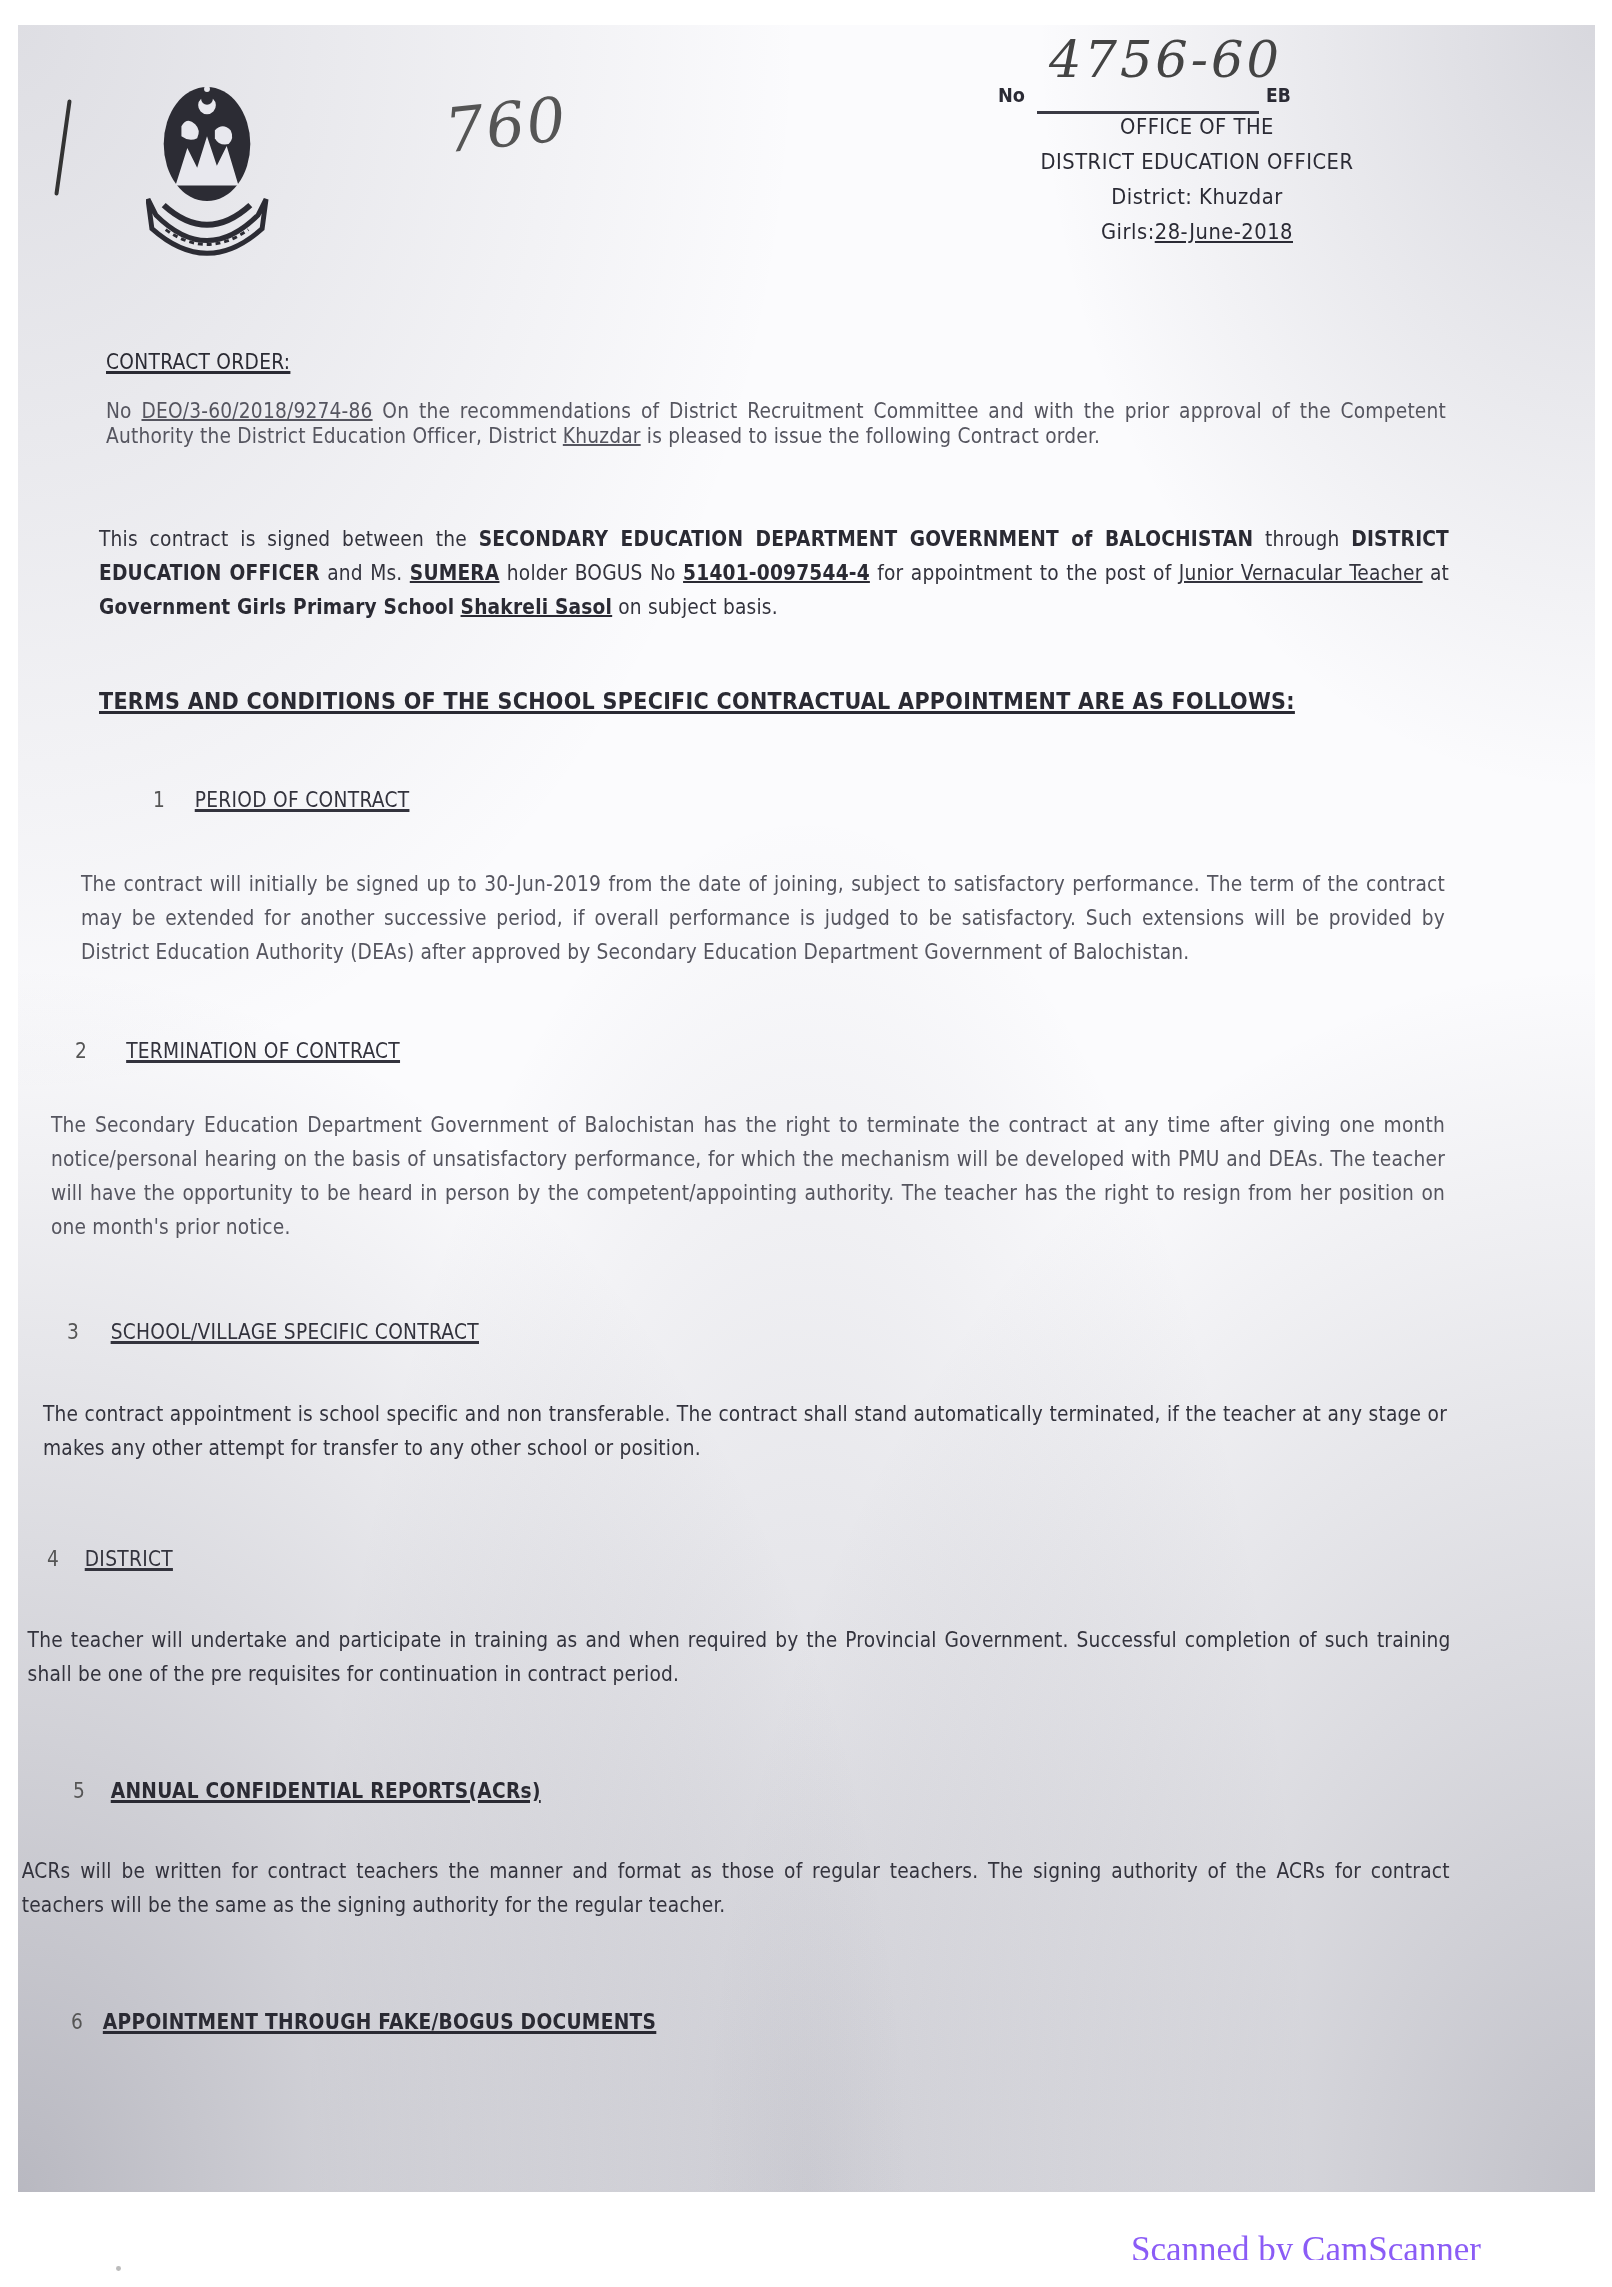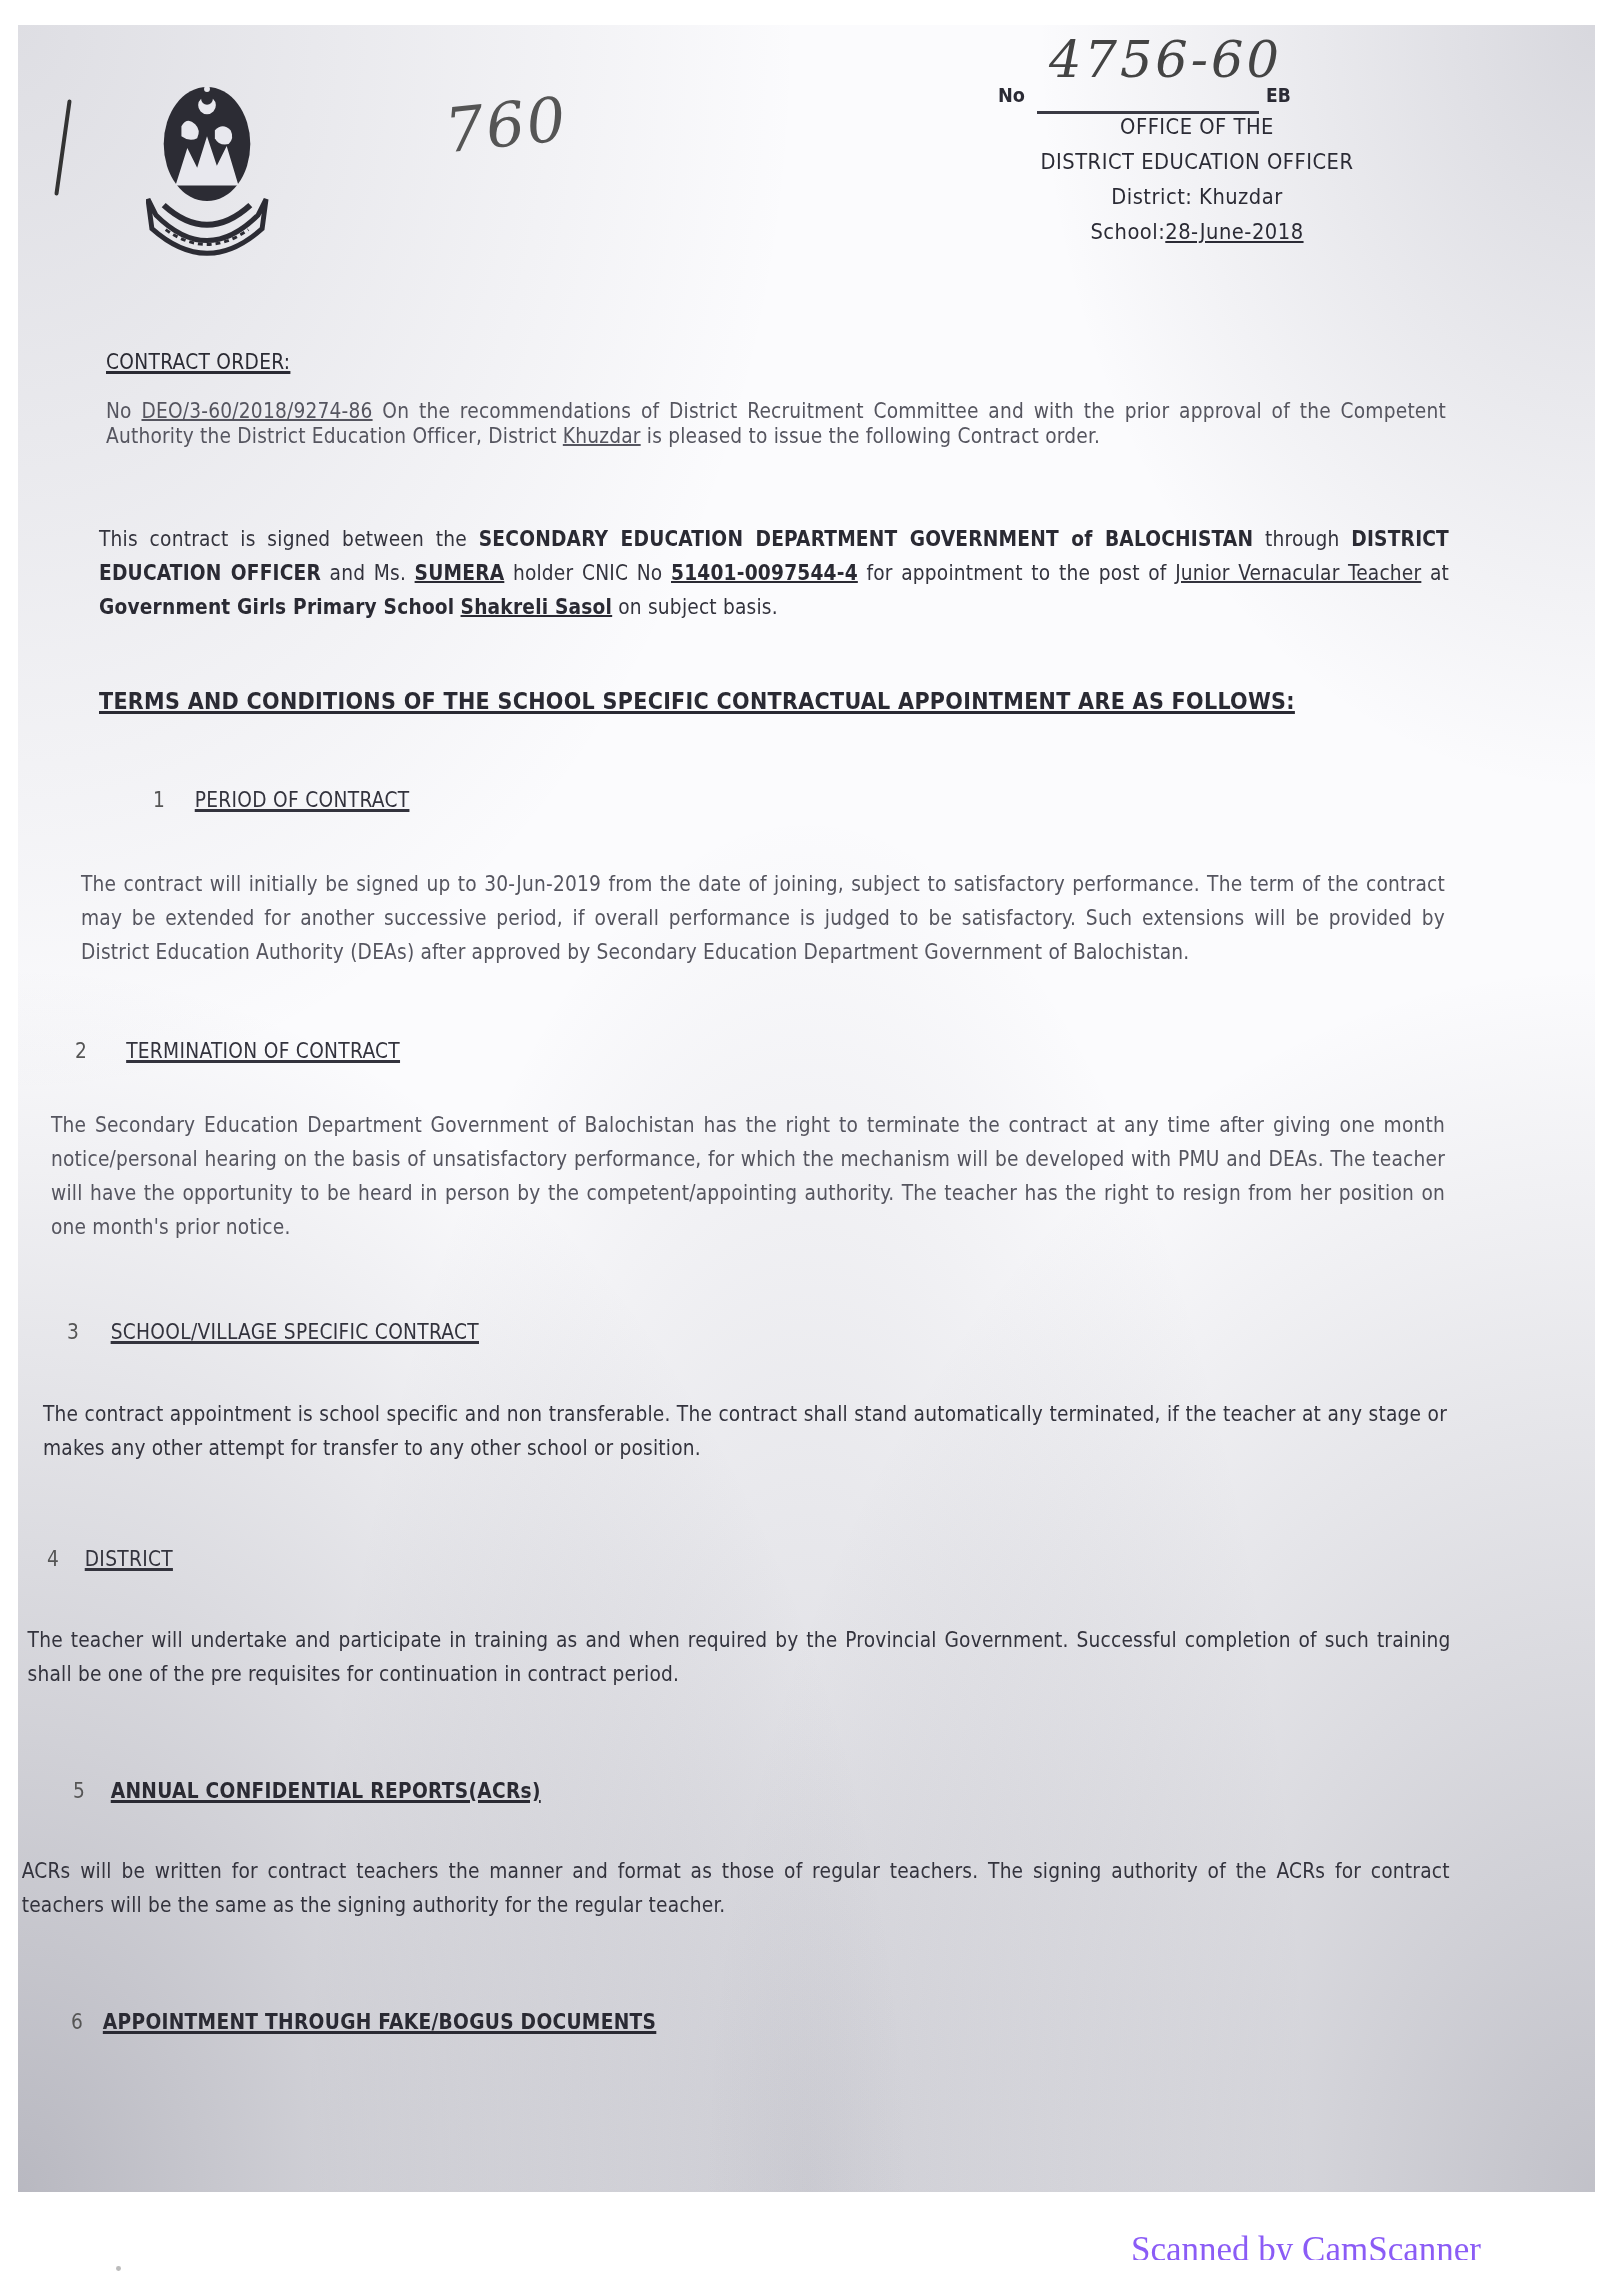--- a/index.html
+++ b/index.html
@@ -106,21 +106,21 @@
     <div class="ref-line">
       <span class="ref-no-label">No</span>
       <span class="ref-number">4756-60</span>
       <span class="ref-underline"></span>
       <span class="ref-suffix">EB</span>
     </div>
     <div class="header-line">OFFICE OF THE</div>
     <div class="header-line">DISTRICT EDUCATION OFFICER</div>
     <div class="header-line">District: Khuzdar</div>
     <div class="header-line dated">
-      <span>School:</span><span class="u">28-June-2018</span>
+      <span>Girls:</span><span class="u">28-June-2018</span>
     </div>
   </div>
 
   <div class="section" style="top:350px; left:106px; width:1340px;">
     <div class="heading" style="font-weight:normal; font-size:20.7px;">CONTRACT ORDER:</div>
     <div class="para" style="margin-top:25px; line-height:25px;">
       <span>No</span>
       <u>DEO/3-60/2018/9274-86</u>
       <span>On the recommendations of District Recruitment Committee and with the prior approval of the Competent Authority the District Education Officer, District</span>
       <u>Khuzdar</u>
@@ -129,21 +129,21 @@
   </div>
 
   <div class="section" style="top:522px; left:99px; width:1350px;">
     <div class="para dark" style="line-height:34px;">
       <span>This contract is signed between the</span>
       <b>SECONDARY EDUCATION DEPARTMENT GOVERNMENT of BALOCHISTAN</b>
       <span>through</span>
       <b>DISTRICT EDUCATION OFFICER</b>
       <span>and Ms.</span>
       <b><u>SUMERA</u></b>
-      <span>holder CNIC No</span>
+      <span>holder BOGUS No</span>
       <b><u>51401-0097544-4</u></b>
       <span>for appointment to the post of</span>
       <u>Junior Vernacular Teacher</u>
       <span>at</span>
       <b>Government Girls Primary School</b>
       <b><u>Shakreli Sasol</u></b>
       <span>on subject basis.</span>
     </div>
   </div>
 

